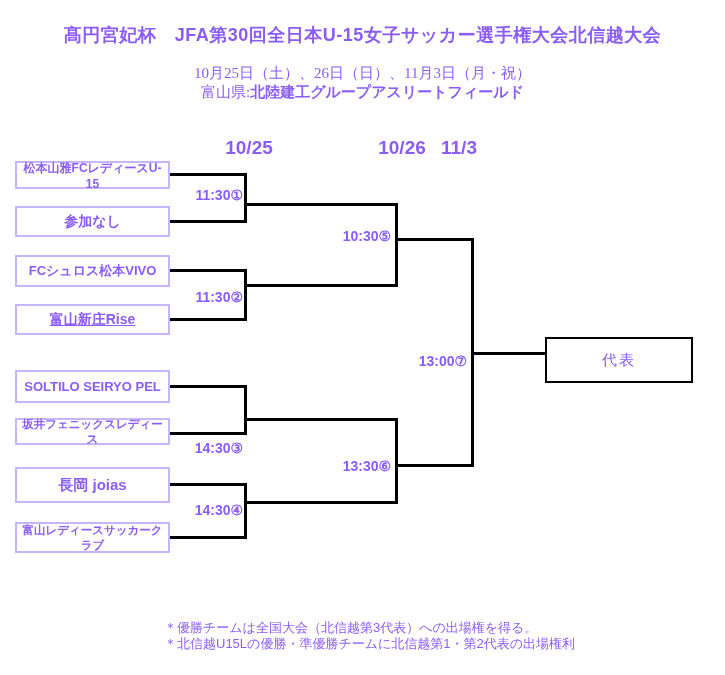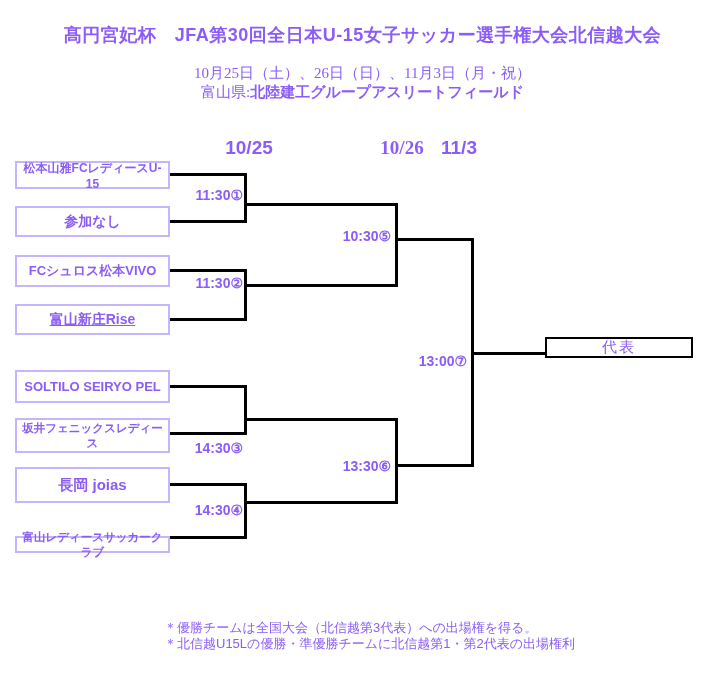--- a/index.html
+++ b/index.html
@@ -24,50 +24,50 @@
   .venue{
     position:absolute;top:83px;left:0;width:100%;
     text-align:center;font-size:15px;
   }
   .venue .pref{font-family:"Liberation Serif", serif;font-weight:normal;}
   .venue .name{font-weight:bold;}
   .round-date{
     position:absolute;width:60px;text-align:center;
     font-size:19px;font-weight:bold;top:137px;
   }
-  .rd1{left:219px;} .rd2{left:372px;font-family:Liberation Serif, serif;} .rd3{left:429px;}
+  .rd1{left:219px;} .rd2{left:372px;} .rd3{left:429px;}
   .team-box{
     position:absolute;left:15px;width:155px;
     border:2px solid #c4b5fd;box-sizing:border-box;
     display:flex;align-items:center;justify-content:center;
     text-align:center;background:#fff;
     font-weight:bold;
   }
   .t0{top:161px;height:28px;font-size:12px;}
   .t1{top:206px;height:31px;font-size:14px;}
   .t2{top:255px;height:32px;font-size:13px;}
   .t3{top:304px;height:31px;font-size:14px;text-decoration:underline;}
   .t4{top:370px;height:33px;font-size:13px;}
-  .t5{top:418px;height:35px;font-size:11.5px;}
+  .t5{top:418px;height:27px;font-size:11.5px;}
   .t6{top:467px;height:36px;font-size:15px;}
-  .t7{top:536px;height:17px;font-size:11.5px;}
+  .t7{top:522px;height:31px;font-size:11.5px;}
   .line{position:absolute;background:#000;}
   .match-label{
     position:absolute;font-size:14px;font-weight:bold;
     white-space:nowrap;
   }
   .m1{right:482px;top:187px;}
-  .m2{right:482px;top:275px;}
+  .m2{right:482px;top:289px;}
   .m3{right:482px;top:402px;margin-top:38px;}
   .m4{right:482px;top:502px;}
   .m5{right:334px;top:228px;}
   .m6{right:334px;top:458px;}
   .m7{right:258px;top:345px;margin-top:8px;}
   .winner-box{
-    position:absolute;left:545px;top:337px;width:148px;height:21px;
+    position:absolute;left:545px;top:337px;width:148px;height:46px;
     border:2px solid #000;box-sizing:border-box;background:#fff;
     display:flex;align-items:center;justify-content:center;
     font-size:15px;letter-spacing:2px;
   }
   .footnotes{
     position:absolute;left:164px;top:620px;
     font-size:13px;line-height:16px;
   }
 </style>
 </head>

